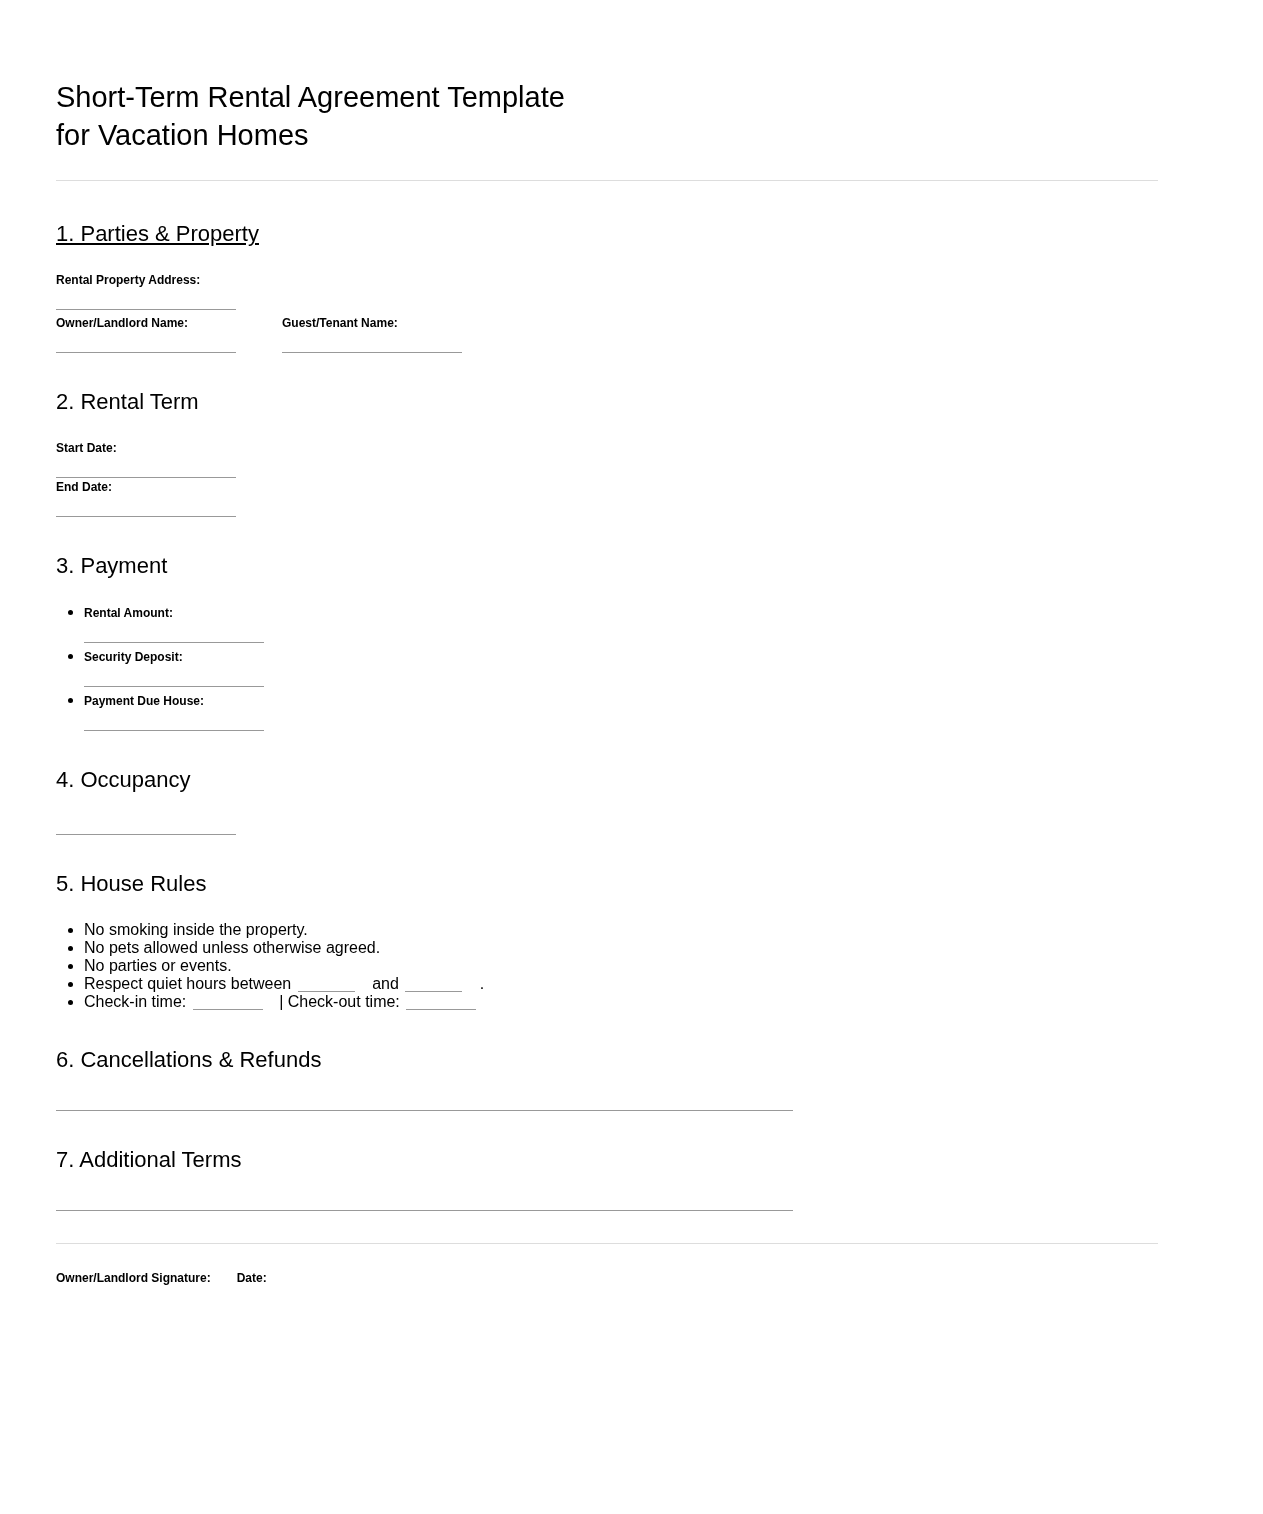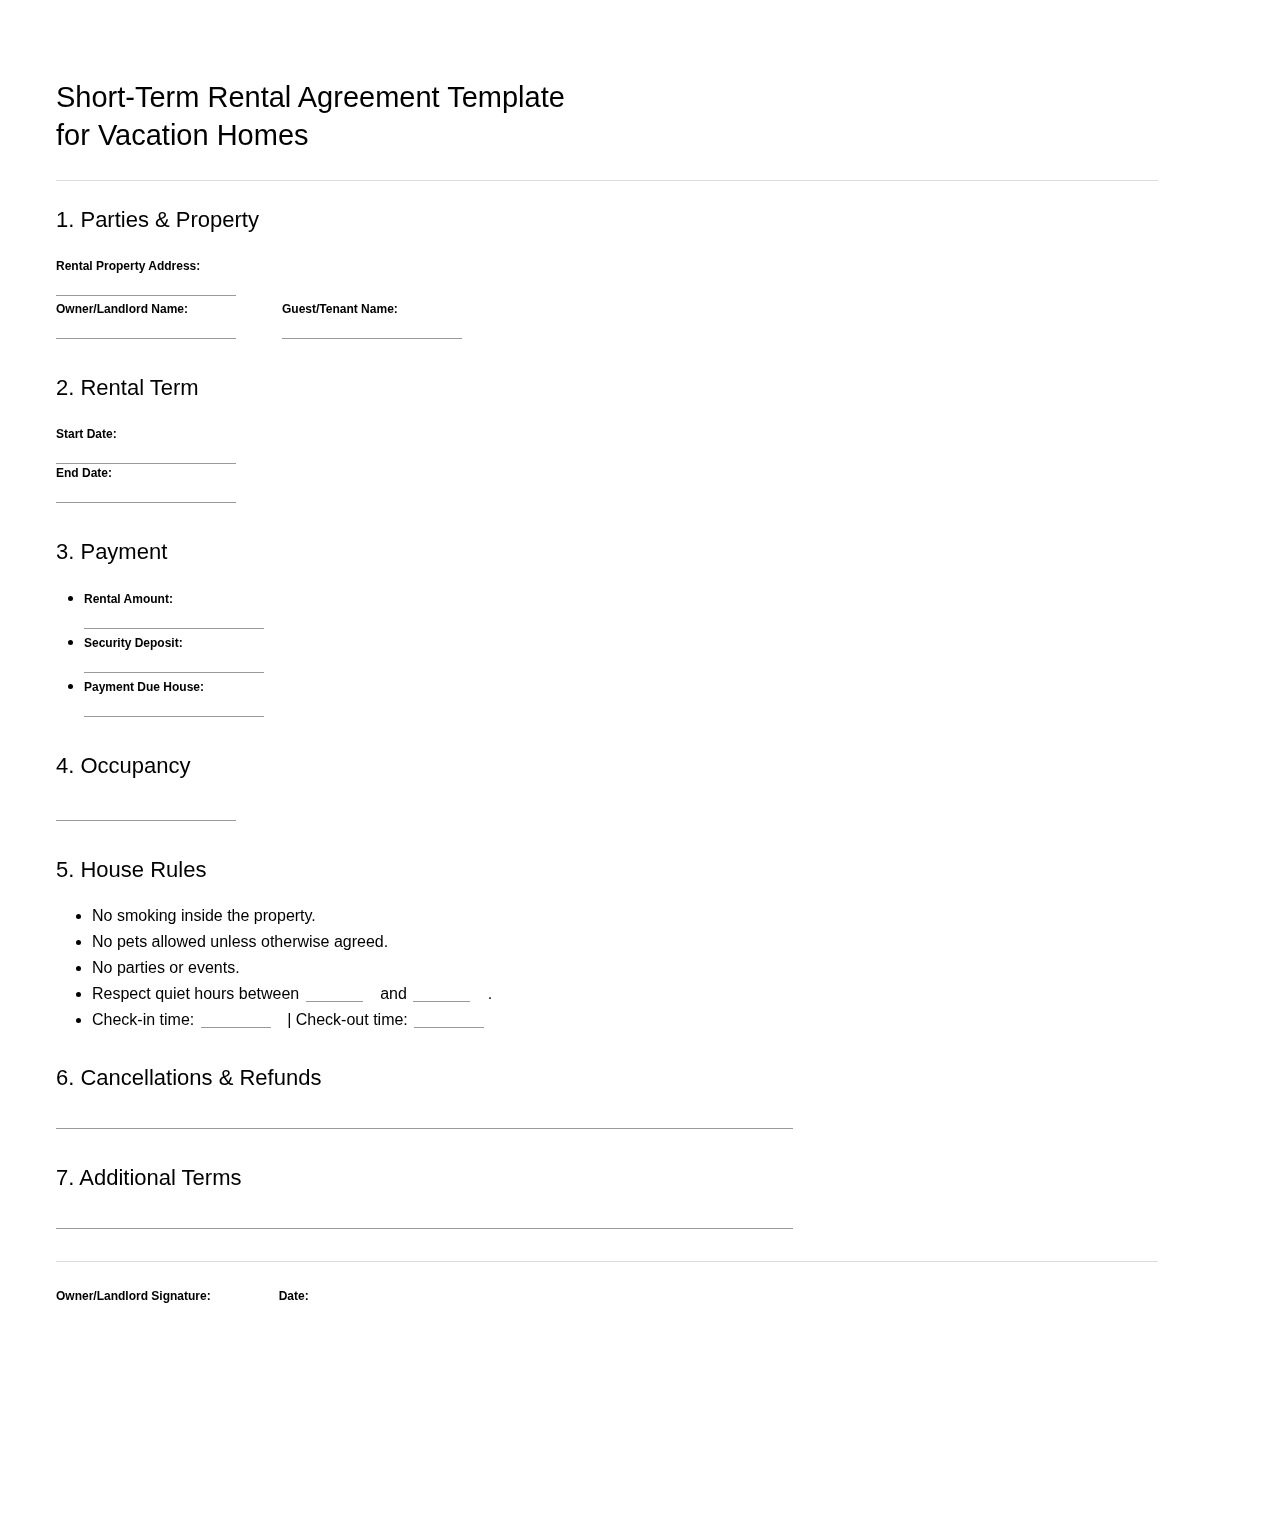--- a/index.html
+++ b/index.html
@@ -41,21 +41,21 @@
     border: none;
     border-top: 1px solid var(--divider);
     margin: 32px 0 0 0;
   }
   h2 {
     font-size: 22px;
     font-weight: 400;
     line-height: 26px;
     margin: 36px 0 24px 0;
   }
-  .content h2:first-of-type { margin-top: 26px; }
+  .content h2:first-of-type { margin-top: 40px; text-decoration: underline; }
   .flabel {
     display: block;
     font-weight: 700;
     font-size: 12px;
     line-height: 19px;
   }
   input.line-input {
     display: block;
     width: 180px;
     height: 18px;
@@ -79,21 +79,21 @@
     list-style: disc;
   }
   ul.payment-list li { margin: 0 0 4px 0; }
   ul.rules-list {
     margin: 0;
     padding: 0 0 0 28px;
     list-style: disc;
   }
   ul.rules-list li {
     line-height: 18px;
-    margin: 8px;
+    margin: 0;
   }
   input.blank {
     display: inline-block;
     width: 57px;
     height: 15px;
     padding: 0;
     margin: 0 13px 0 2px;
     border: none;
     border-bottom: 1px solid var(--line);
     border-radius: 0;
@@ -114,21 +114,21 @@
     margin: 0;
     border: none;
     border-bottom: 1px solid var(--line);
     border-radius: 0;
     background: transparent;
     font: inherit;
     outline: none;
   }
   .sig-row {
     display: flex;
-    gap: 68px;
+    gap: 26px;
     margin-top: 25px;
   }
   .sig-row .flabel { display: inline-block; }
 </style>
 </head>
 <body>
 
 <div class="content">
 
   <h1>Short-Term Rental Agreement Template

